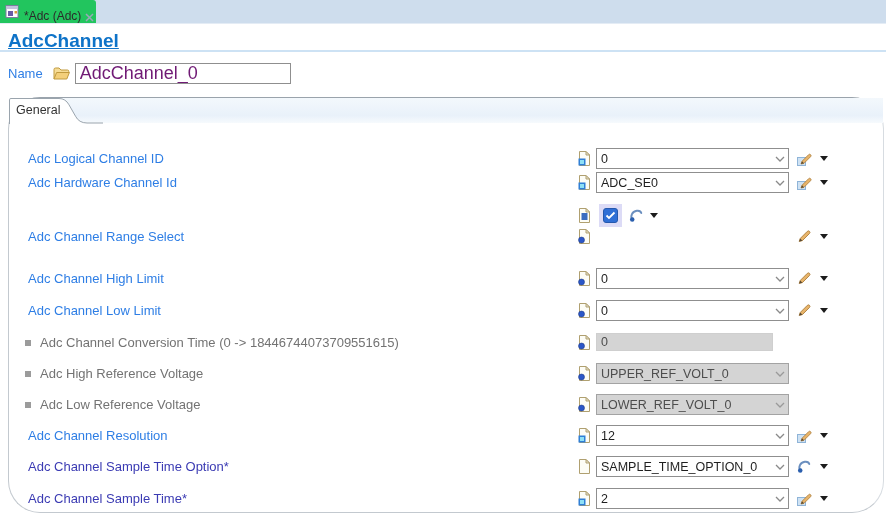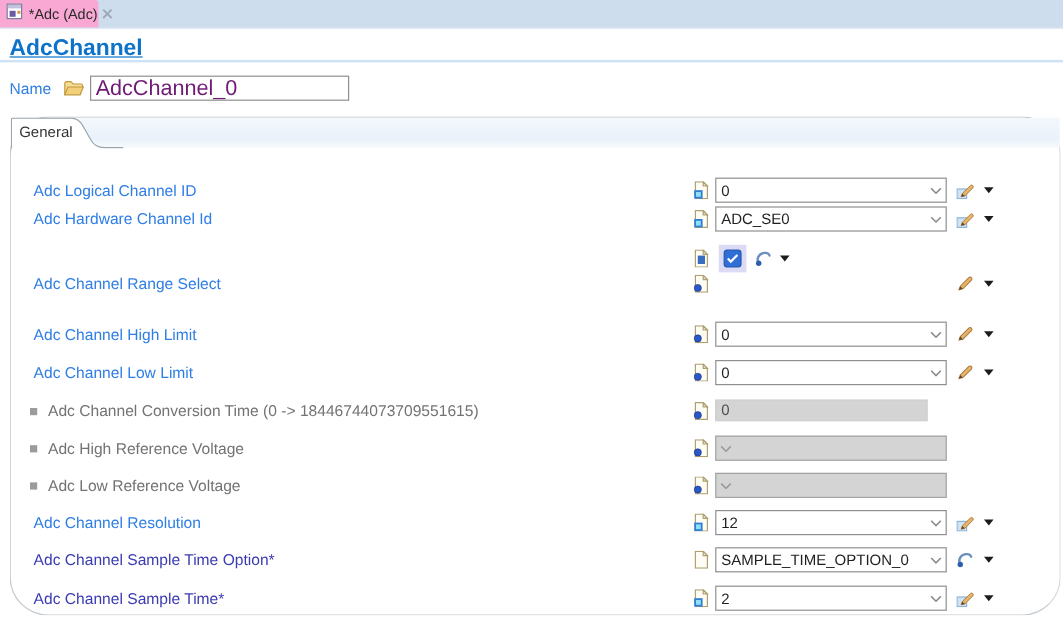--- a/index.html
+++ b/index.html
@@ -1,22 +1,22 @@
 <!DOCTYPE html>
 <html><head>
 <meta charset="utf-8">
 <style>
   html,body{margin:0;padding:0;background:#fff;}
   #screen{position:relative;width:886px;height:526px;background:#fff;overflow:hidden;
           font-family:"Liberation Sans", sans-serif;-webkit-font-smoothing:antialiased;}
 
   
   .tabbar{position:absolute;top:0;left:0;right:0;height:23px;background:#cedded;border-bottom:1px solid #e4ecf5;}
-  .etab{position:absolute;left:0;top:0;height:23px;width:82px;background:#f9a8d4;
-        display:flex;align-items:center;gap:4px;padding:0 5px;box-sizing:border-box;
+  .etab{position:absolute;left:0;top:0;height:23px;width:96px;background:#22c55e;
+        display:flex;align-items:flex-end;gap:4px;padding:0 5px;box-sizing:border-box;
         border-top-right-radius:3px;cursor:pointer;}
   .etab-label{font-size:12px;color:#2b2b2b;white-space:nowrap;}
   .etab .close{display:flex;align-items:center;justify-content:center;width:12px;height:12px;cursor:pointer;}
 
   
   .page-title{position:absolute;left:8px;top:30px;font-size:19px;font-weight:bold;color:#0e73c8;text-decoration:underline;}
   .title-sep{position:absolute;left:0;right:0;top:50px;height:2px;background:#cde2f4;}
 
   .name-row{position:absolute;left:8px;top:62px;height:22px;display:flex;align-items:center;}
   .name-label{font-size:13px;color:#2e7ee5;margin-right:10px;cursor:pointer;}
@@ -290,40 +290,42 @@
             <span class="bullet"></span>
             <span>Adc High Reference Voltage</span>
           </span>
         <span class="doc-ic">
           <svg width="13" height="15">
               <use href="#doc-base"></use>
               <circle cx="3.5" cy="11" r="3" fill="#2b57c8" stroke="#15307a" stroke-width="0.5"></circle>
             </svg>
         </span>
         <div class="combo dis">
+          <span class="val">UPPER_REF_VOLT_0</span>
           <span class="chev">
             <svg width="10" height="6">
                 <polyline points="1,1 5,5 9,1" stroke="#9a9a9a" fill="none" stroke-width="1.3"></polyline>
               </svg>
           </span>
         </div>
       </div>
 
       <div class="row" style="top:296px">
         <span class="lbl-dis">
             <span class="bullet"></span>
             <span>Adc Low Reference Voltage</span>
           </span>
         <span class="doc-ic">
           <svg width="13" height="15">
               <use href="#doc-base"></use>
               <circle cx="3.5" cy="11" r="3" fill="#2b57c8" stroke="#15307a" stroke-width="0.5"></circle>
             </svg>
         </span>
         <div class="combo dis">
+          <span class="val">LOWER_REF_VOLT_0</span>
           <span class="chev">
             <svg width="10" height="6">
                 <polyline points="1,1 5,5 9,1" stroke="#9a9a9a" fill="none" stroke-width="1.3"></polyline>
               </svg>
           </span>
         </div>
       </div>
 
       <div class="row" style="top:327px">
         <a class="lbl">Adc Channel Resolution</a>

